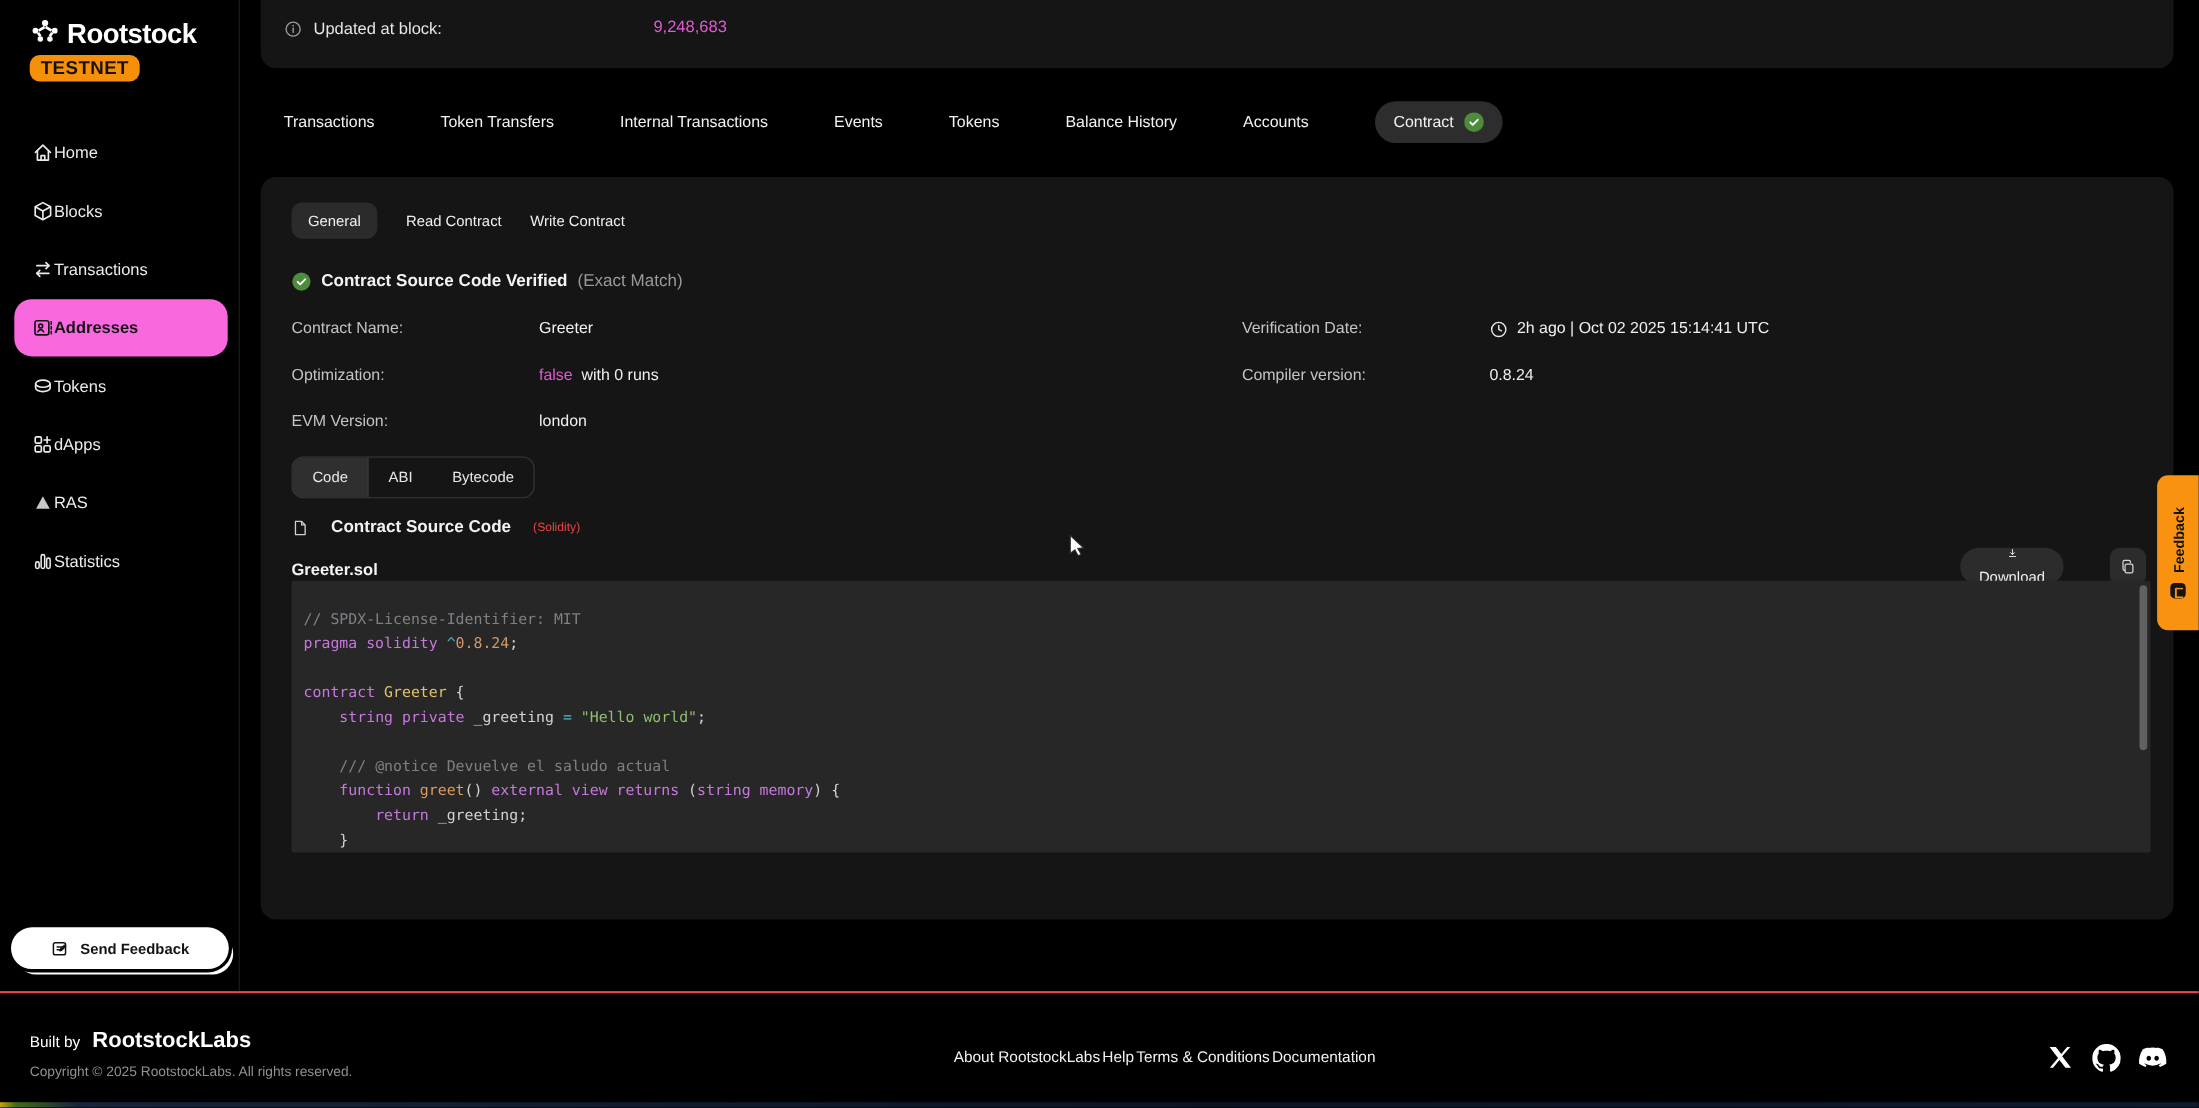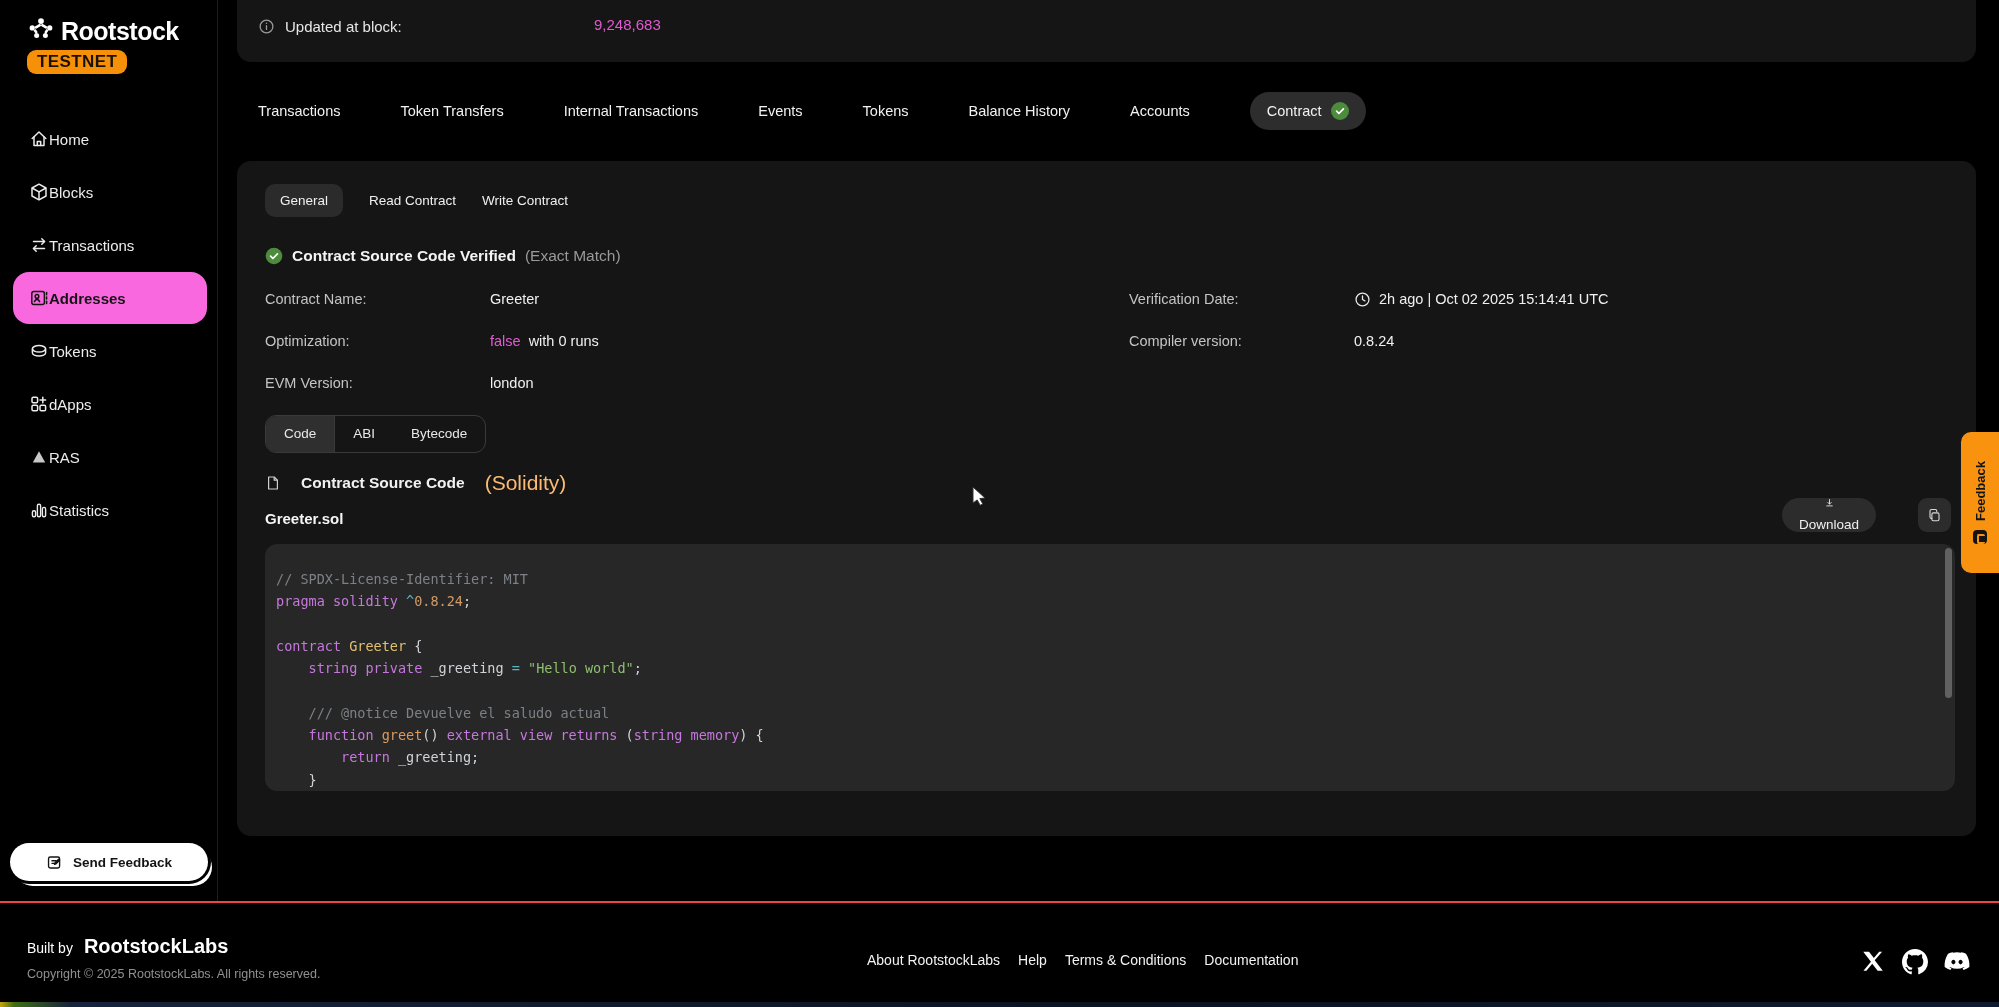--- a/index.html
+++ b/index.html
@@ -55,29 +55,29 @@
   .dvalue{color:#f0f0f0;display:flex;align-items:center;gap:8px;}
   .dvalue .accent{color:#e25ad1;}
   .clock-ic{width:17px;height:17px;color:#e8e8e8;}
   .segmented{position:absolute;left:28px;top:254px;display:flex;height:38px;border:1px solid #3a3a3a;
         border-radius:11px;overflow:hidden;}
   .seg{padding:0 18px;line-height:36px;font-size:13.5px;color:#e8e8e8;cursor:pointer;}
   .seg.active{background:#2f2f2f;border-right:1px solid #3a3a3a;}
   .source-heading{position:absolute;left:28px;top:310px;display:flex;align-items:center;gap:20px;}
   .doc-ic{width:16px;height:16px;color:#d0d0d0;}
   .source-title{font-size:15.5px;font-weight:600;color:#f2f2f2;}
-  .source-note{font-size:21px;color:#fdba74;}
+  .source-note{font-size:11px;color:#ef4444;}
   .file-name{position:absolute;left:28px;top:349px;font-size:15px;font-weight:700;color:#f5f5f5;}
   .download-btn{position:absolute;left:1545px;top:337px;height:34px;background:#2c2c2c;border-radius:17px;
         display:flex;align-items:center;gap:9px;padding:0 17px;font-size:13.5px;color:#efefef;cursor:pointer;flex-direction:column;}
   .download-btn svg{width:15px;height:15px;}
   .copy-btn{position:absolute;left:1681px;top:337px;width:33px;height:34px;background:#2c2c2c;border-radius:9px;
         display:flex;align-items:center;justify-content:center;color:#d8d8d8;cursor:pointer;}
   .copy-btn svg{width:15px;height:15px;}
-  .codeblock{position:absolute;left:28px;top:383px;width:1690px;height:247px;background:#272727;border-radius:12px;
+  .codeblock{position:absolute;left:28px;top:367px;width:1690px;height:247px;background:#272727;border-radius:2px;
         overflow:hidden;}
   .code-content{padding:24px 30px 0 11px;font-family:"DejaVu Sans Mono", monospace;font-size:13.5px;line-height:22.3px;}
   .cl{white-space:pre;}
   .cm{color:#7d8186;} .kw{color:#c678dd;} .type{color:#e2c06e;} .str{color:#8fbf6f;}
   .num{color:#d19a66;} .op{color:#56b6c2;} .fn{color:#de9a5e;} .pl{color:#d0d3d7;}
   .code-scrollbar{position:absolute;right:3px;top:4px;width:7px;height:150px;background:#616161;border-radius:4px;cursor:pointer;}
 
   
   .feedback-tab{position:absolute;left:1961px;top:432px;width:38px;height:141px;background:#f9930f;
         border-radius:10px 0 0 10px;display:flex;flex-direction:column;align-items:center;justify-content:center;
@@ -86,21 +86,21 @@
   .fb-logo{width:14px;height:14px;background:#141414;border-radius:4px;position:relative;}
   .fb-logo::after{content:'';position:absolute;left:4px;top:4px;width:6px;height:6px;
         border:2px solid #f9930f;border-right:none;border-radius:2px;}
 
   
   .footer{position:absolute;left:0;top:901px;width:1999px;height:101px;border-top:2px solid #ef4444;background:#000;}
   .builtby-row{position:absolute;left:27px;top:32px;display:flex;align-items:baseline;gap:11px;}
   .builtby{font-size:14px;color:#fff;}
   .company{font-size:20px;font-weight:700;color:#fff;cursor:pointer;}
   .copyright{position:absolute;left:27px;top:64px;font-size:12.5px;color:#909090;}
-  .footer-links{position:absolute;left:867px;top:49px;display:flex;gap:18px;font-size:14px;color:#f2f2f2;}
+  .footer-links{position:absolute;left:867px;top:49px;display:flex;gap:2px;font-size:14px;color:#f2f2f2;}
   .flink{cursor:pointer;white-space:nowrap;}
   .socials{position:absolute;left:1860px;top:46px;display:flex;align-items:center;gap:16px;color:#fff;}
   .soc{width:26px;height:26px;display:inline-flex;cursor:pointer;}
   .soc svg{width:26px;height:26px;}
   .bottom-strip{position:absolute;left:0;top:1002px;width:1999px;height:5px;
         background:linear-gradient(90deg,#c8a40c 0px,#3f6e14 14px,#16233c 70px,#0a1322 55%,#0e1a30 100%);}
 
   .cursor{position:absolute;left:971px;top:486px;width:18px;height:20px;}
 </style>
 </head>

